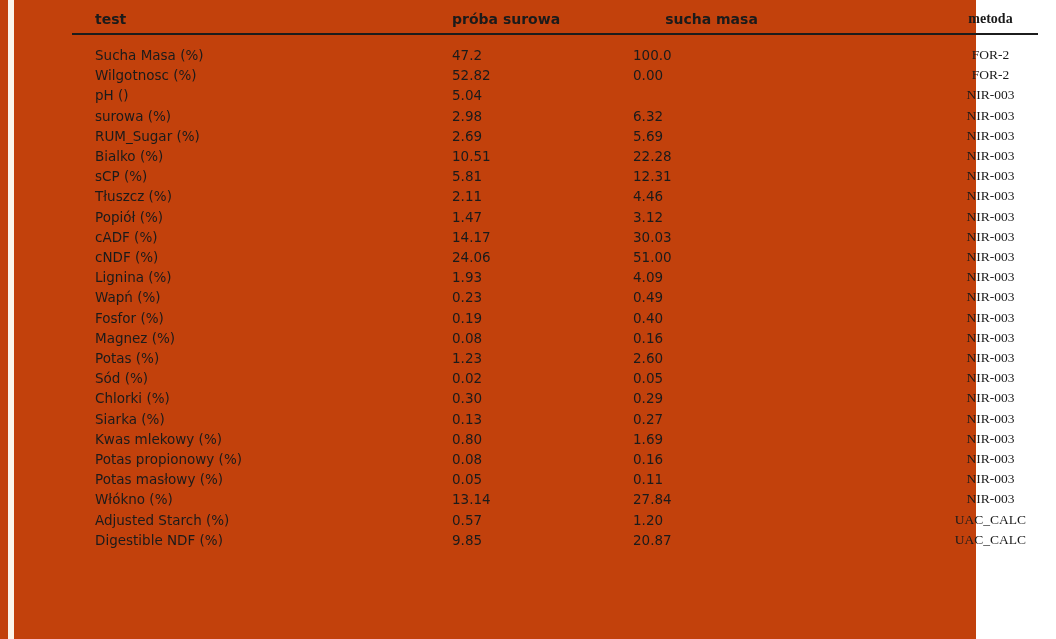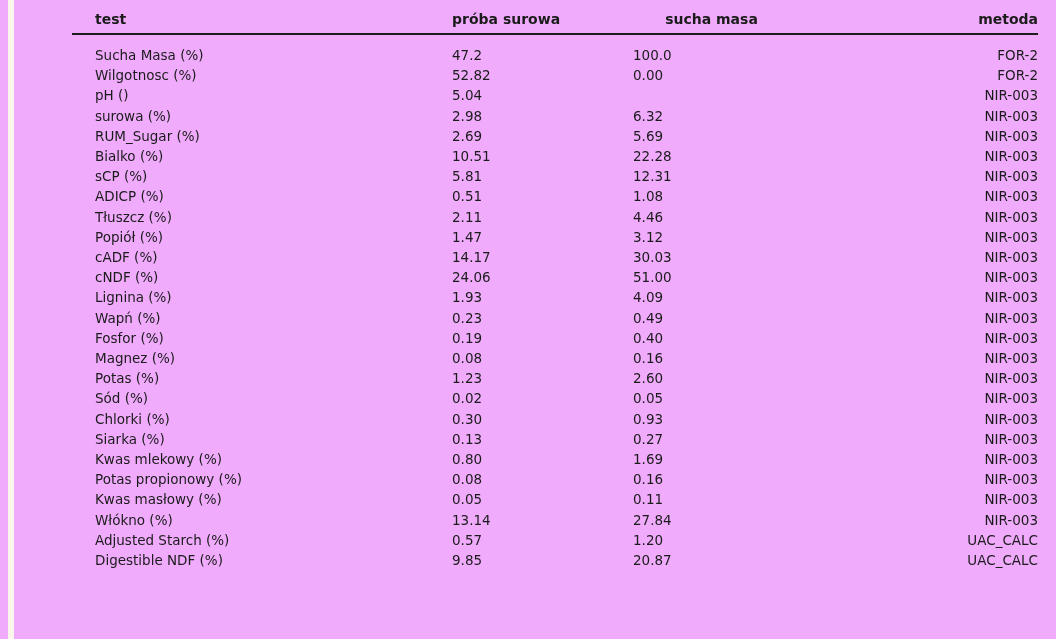--- a/index.html
+++ b/index.html
@@ -7,23 +7,23 @@
   body {
     width: 1056px;
     height: 639px;
     background: #ffffff;
     font-family: "DejaVu Sans", "Liberation Sans", sans-serif;
     color: #1b1b1b;
     overflow: hidden;
   }
   .sheet {
     position: relative;
-    width: 1056px;
+    width: 976px;
     height: 639px;
-    background: #f0abfc;
+    background: #c2410c;
   }
   .edge-strip {
     position: absolute;
     left: 8px;
     top: 0;
     width: 6px;
     height: 639px;
     background: #fbf6ec;
   }
   table.results {
@@ -56,21 +56,21 @@
     vertical-align: middle;
     white-space: nowrap;
     line-height: 20.2px;
   }
   tbody tr:first-child td { padding-top: 10px; }
 
   .col-test   { text-align: left;  padding-left: 23px !important; }
   th.col-test { padding-left: 23px; }
   .col-proba_surowa { text-align: left; }
   .col-sucha_masa   { }
-  .col-metoda       { text-align: right; padding-left: 153px !important; }
+  .col-metoda       { text-align: center; padding-left: 153px !important; font-family: Liberation Serif, serif; }
   th.col-metoda     { padding-left: 153px; }
 </style>
 </head>
 <body>
 
 <div class="sheet">
   <div class="edge-strip"></div>
 
   <table class="results">
     <colgroup>
@@ -124,26 +124,20 @@
           <td class="col-sucha_masa">22.28</td>
           <td class="col-metoda">NIR-003</td>
         </tr>
         <tr>
           <td class="col-test">sCP (%)</td>
           <td class="col-proba_surowa">5.81</td>
           <td class="col-sucha_masa">12.31</td>
           <td class="col-metoda">NIR-003</td>
         </tr>
         <tr>
-          <td class="col-test">ADICP (%)</td>
-          <td class="col-proba_surowa">0.51</td>
-          <td class="col-sucha_masa">1.08</td>
-          <td class="col-metoda">NIR-003</td>
-        </tr>
-        <tr>
           <td class="col-test">Tłuszcz (%)</td>
           <td class="col-proba_surowa">2.11</td>
           <td class="col-sucha_masa">4.46</td>
           <td class="col-metoda">NIR-003</td>
         </tr>
         <tr>
           <td class="col-test">Popiół (%)</td>
           <td class="col-proba_surowa">1.47</td>
           <td class="col-sucha_masa">3.12</td>
           <td class="col-metoda">NIR-003</td>
@@ -192,21 +186,21 @@
         </tr>
         <tr>
           <td class="col-test">Sód (%)</td>
           <td class="col-proba_surowa">0.02</td>
           <td class="col-sucha_masa">0.05</td>
           <td class="col-metoda">NIR-003</td>
         </tr>
         <tr>
           <td class="col-test">Chlorki (%)</td>
           <td class="col-proba_surowa">0.30</td>
-          <td class="col-sucha_masa">0.93</td>
+          <td class="col-sucha_masa">0.29</td>
           <td class="col-metoda">NIR-003</td>
         </tr>
         <tr>
           <td class="col-test">Siarka (%)</td>
           <td class="col-proba_surowa">0.13</td>
           <td class="col-sucha_masa">0.27</td>
           <td class="col-metoda">NIR-003</td>
         </tr>
         <tr>
           <td class="col-test">Kwas mlekowy (%)</td>
@@ -214,21 +208,21 @@
           <td class="col-sucha_masa">1.69</td>
           <td class="col-metoda">NIR-003</td>
         </tr>
         <tr>
           <td class="col-test">Potas propionowy (%)</td>
           <td class="col-proba_surowa">0.08</td>
           <td class="col-sucha_masa">0.16</td>
           <td class="col-metoda">NIR-003</td>
         </tr>
         <tr>
-          <td class="col-test">Kwas masłowy (%)</td>
+          <td class="col-test">Potas masłowy (%)</td>
           <td class="col-proba_surowa">0.05</td>
           <td class="col-sucha_masa">0.11</td>
           <td class="col-metoda">NIR-003</td>
         </tr>
         <tr>
           <td class="col-test">Włókno (%)</td>
           <td class="col-proba_surowa">13.14</td>
           <td class="col-sucha_masa">27.84</td>
           <td class="col-metoda">NIR-003</td>
         </tr>

